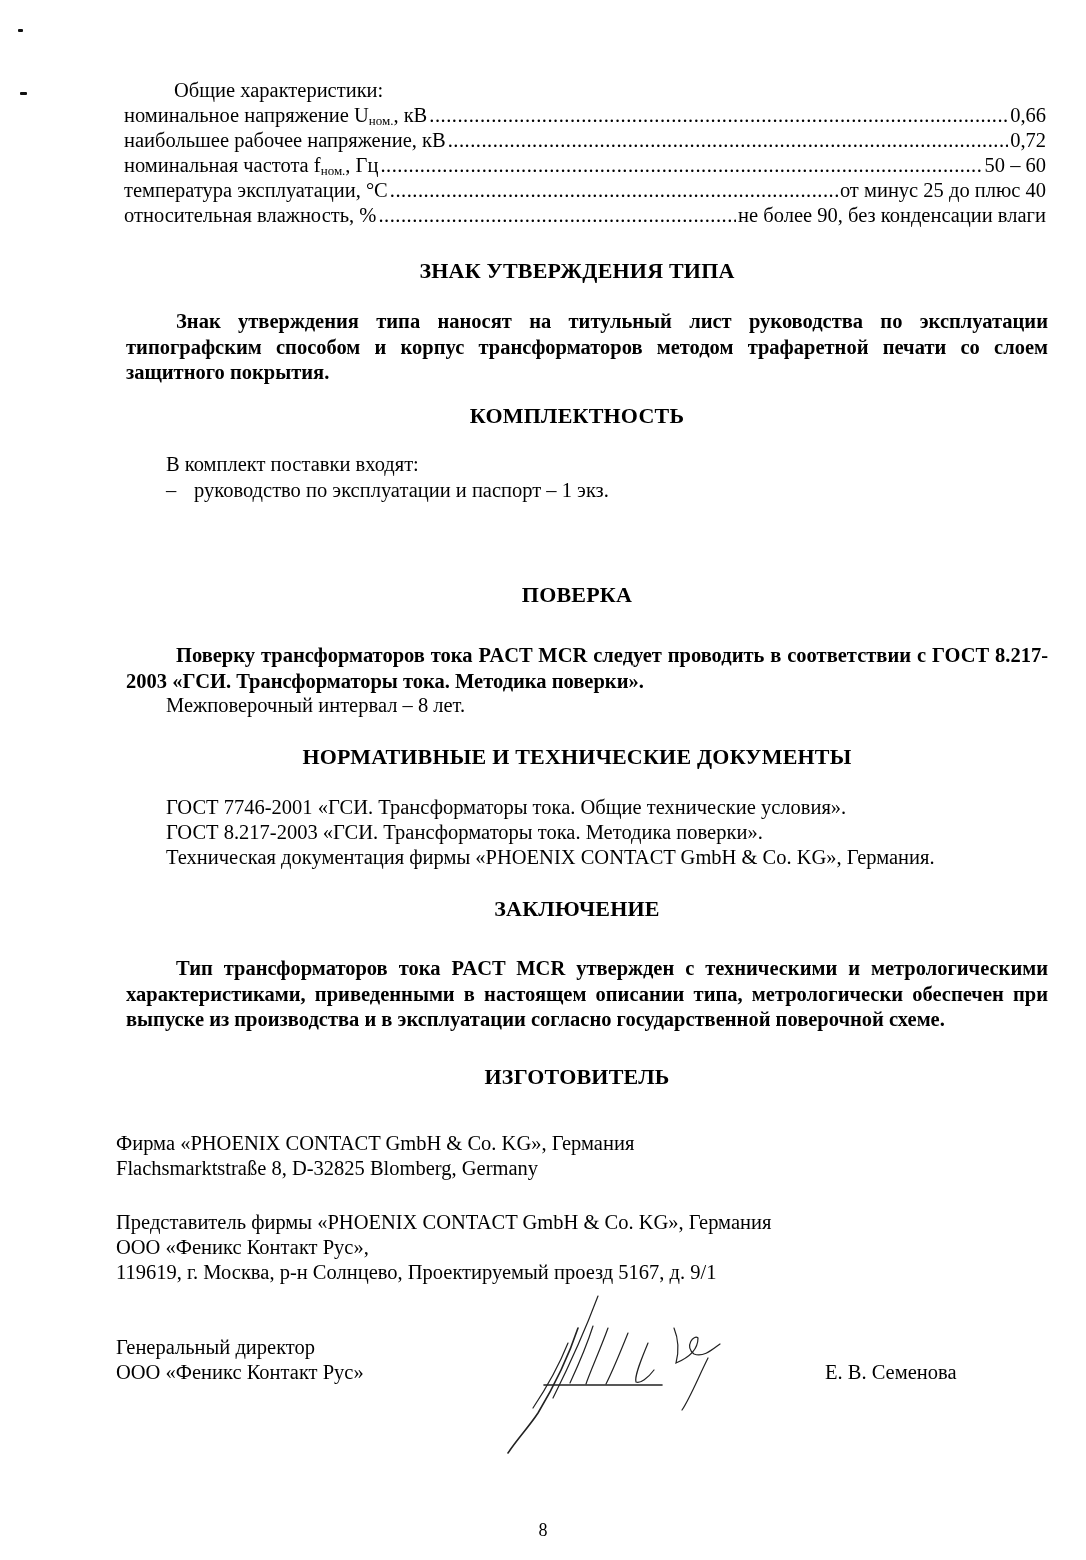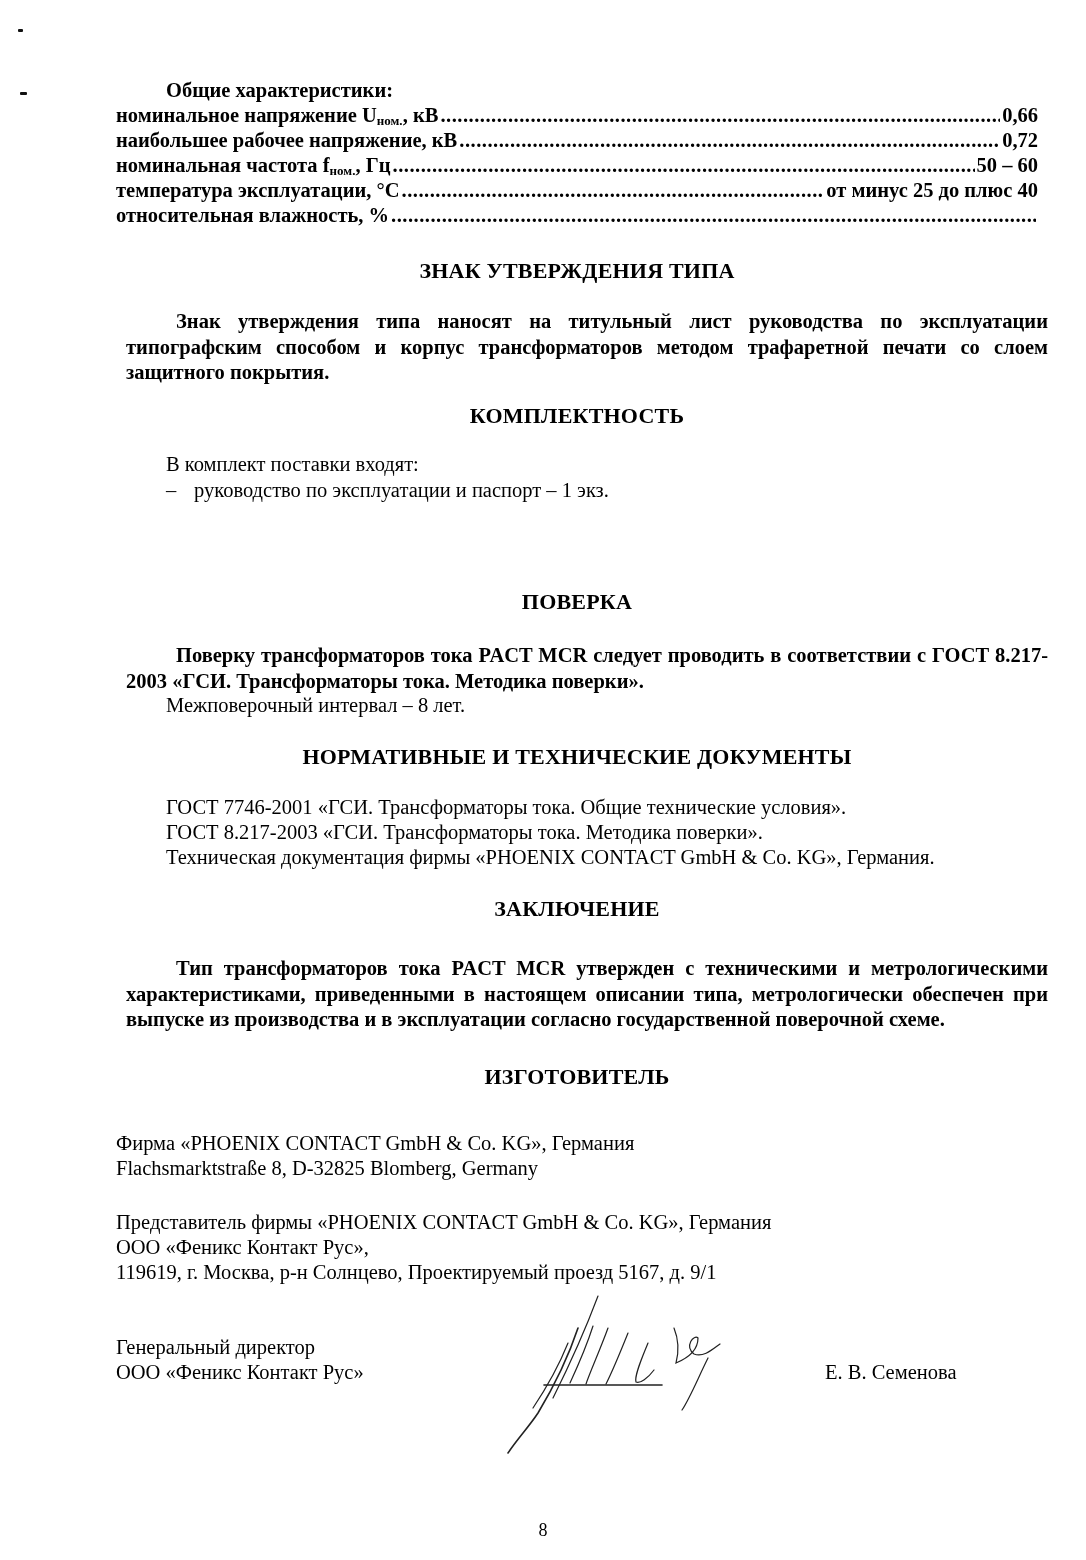--- a/index.html
+++ b/index.html
@@ -3,21 +3,21 @@
 <meta charset="utf-8">
 <style>
   html, body { margin: 0; padding: 0; background: #ffffff; }
   body {
     width: 1086px; height: 1560px; position: relative; overflow: hidden;
     font-family: "Liberation Serif", "DejaVu Serif", serif;
     color: #000; font-size: 20.5px;
   }
   .page { position: absolute; left: 116px; width: 922px; top: 0; }
   .mark { position: absolute; background: #111; height: 3px; border-radius: 1px; }
-  .line { position: absolute; left: 0; width: 922px; white-space: nowrap; line-height: 25px; font-weight: bold; }
+  .line { position: absolute; left: 8px; width: 922px; white-space: nowrap; line-height: 25px; }
   .indent { padding-left: 50px; box-sizing: border-box; }
   .leader { display: flex; align-items: baseline; }
   .leader .lbl { flex: none; }
   .leader .dots { flex: 1 1 auto; overflow: hidden; white-space: nowrap; margin: 0 2px; }
   .leader .dots::after { content: "................................................................................................................................................................................................................................................"; letter-spacing: 0.5px; }
   .leader .val { flex: none; }
   sub { font-size: 13px; vertical-align: -3px; line-height: 0; }
   h2 {
     position: absolute; left: 0; width: 922px; margin: 0; text-align: center;
     font-size: 22px; font-weight: bold; line-height: 25px; letter-spacing: 0.2px;
@@ -57,32 +57,33 @@
     <span class="val">50 – 60</span>
   </div>
   <div class="line leader" style="top:178px;justify-content:flex-end;">
     <span class="lbl"><span>температура эксплуатации, °С </span></span>
     <span class="dots"></span>
     <span class="val">от минус 25 до плюс 40</span>
   </div>
   <div class="line leader" style="top:203px;">
     <span class="lbl"><span>относительная влажность, % </span></span>
     <span class="dots"></span>
+    <span class="val"> не более 90, без конденсации влаги</span>
   </div>
 
   <h2 style="top:258px;">ЗНАК УТВЕРЖДЕНИЯ ТИПА</h2>
   <p class="para first" style="top:299px;">Знак утверждения типа наносят на титульный лист руководства по эксплуатации типографским способом и корпус трансформаторов методом трафаретной печати со слоем защитного покрытия.</p>
 
   <h2 style="top:403px;">КОМПЛЕКТНОСТЬ</h2>
   <div class="block" style="top:452px; left:50px;">В комплект поставки входят:</div>
   <ul class="list" style="top:478px;">
     <li><span class="dash">–</span><span>руководство по эксплуатации и паспорт – 1 экз.</span></li>
   </ul>
 
-  <h2 style="top:582px;margin-top:7px;">ПОВЕРКА</h2>
+  <h2 style="top:582px;">ПОВЕРКА</h2>
   <p class="para first" style="top:633px;">Поверку трансформаторов тока PACT MCR следует проводить в соответствии с ГОСТ 8.217-2003 «ГСИ. Трансформаторы тока. Методика поверки».</p>
   <div class="block" style="top:693px; left:50px;">Межповерочный интервал – 8 лет.</div>
 
   <h2 style="top:744px;">НОРМАТИВНЫЕ И ТЕХНИЧЕСКИЕ ДОКУМЕНТЫ</h2>
   <div class="block" style="top:795px; left:50px;">ГОСТ 7746-2001 «ГСИ. Трансформаторы тока. Общие технические условия».</div>
   <div class="block" style="top:820px; left:50px;">ГОСТ 8.217-2003 «ГСИ. Трансформаторы тока. Методика поверки».</div>
   <div class="block" style="top:845px; left:50px;">Техническая документация фирмы «PHOENIX CONTACT GmbH &amp; Co. KG», Германия.</div>
 
   <h2 style="top:896px;">ЗАКЛЮЧЕНИЕ</h2>
   <p class="para first" style="top:946px;">Тип трансформаторов тока PACT MCR утвержден с техническими и метрологическими характеристиками, приведенными в настоящем описании типа, метрологически обеспечен при выпуске из производства и в эксплуатации согласно государственной поверочной схеме.</p>

